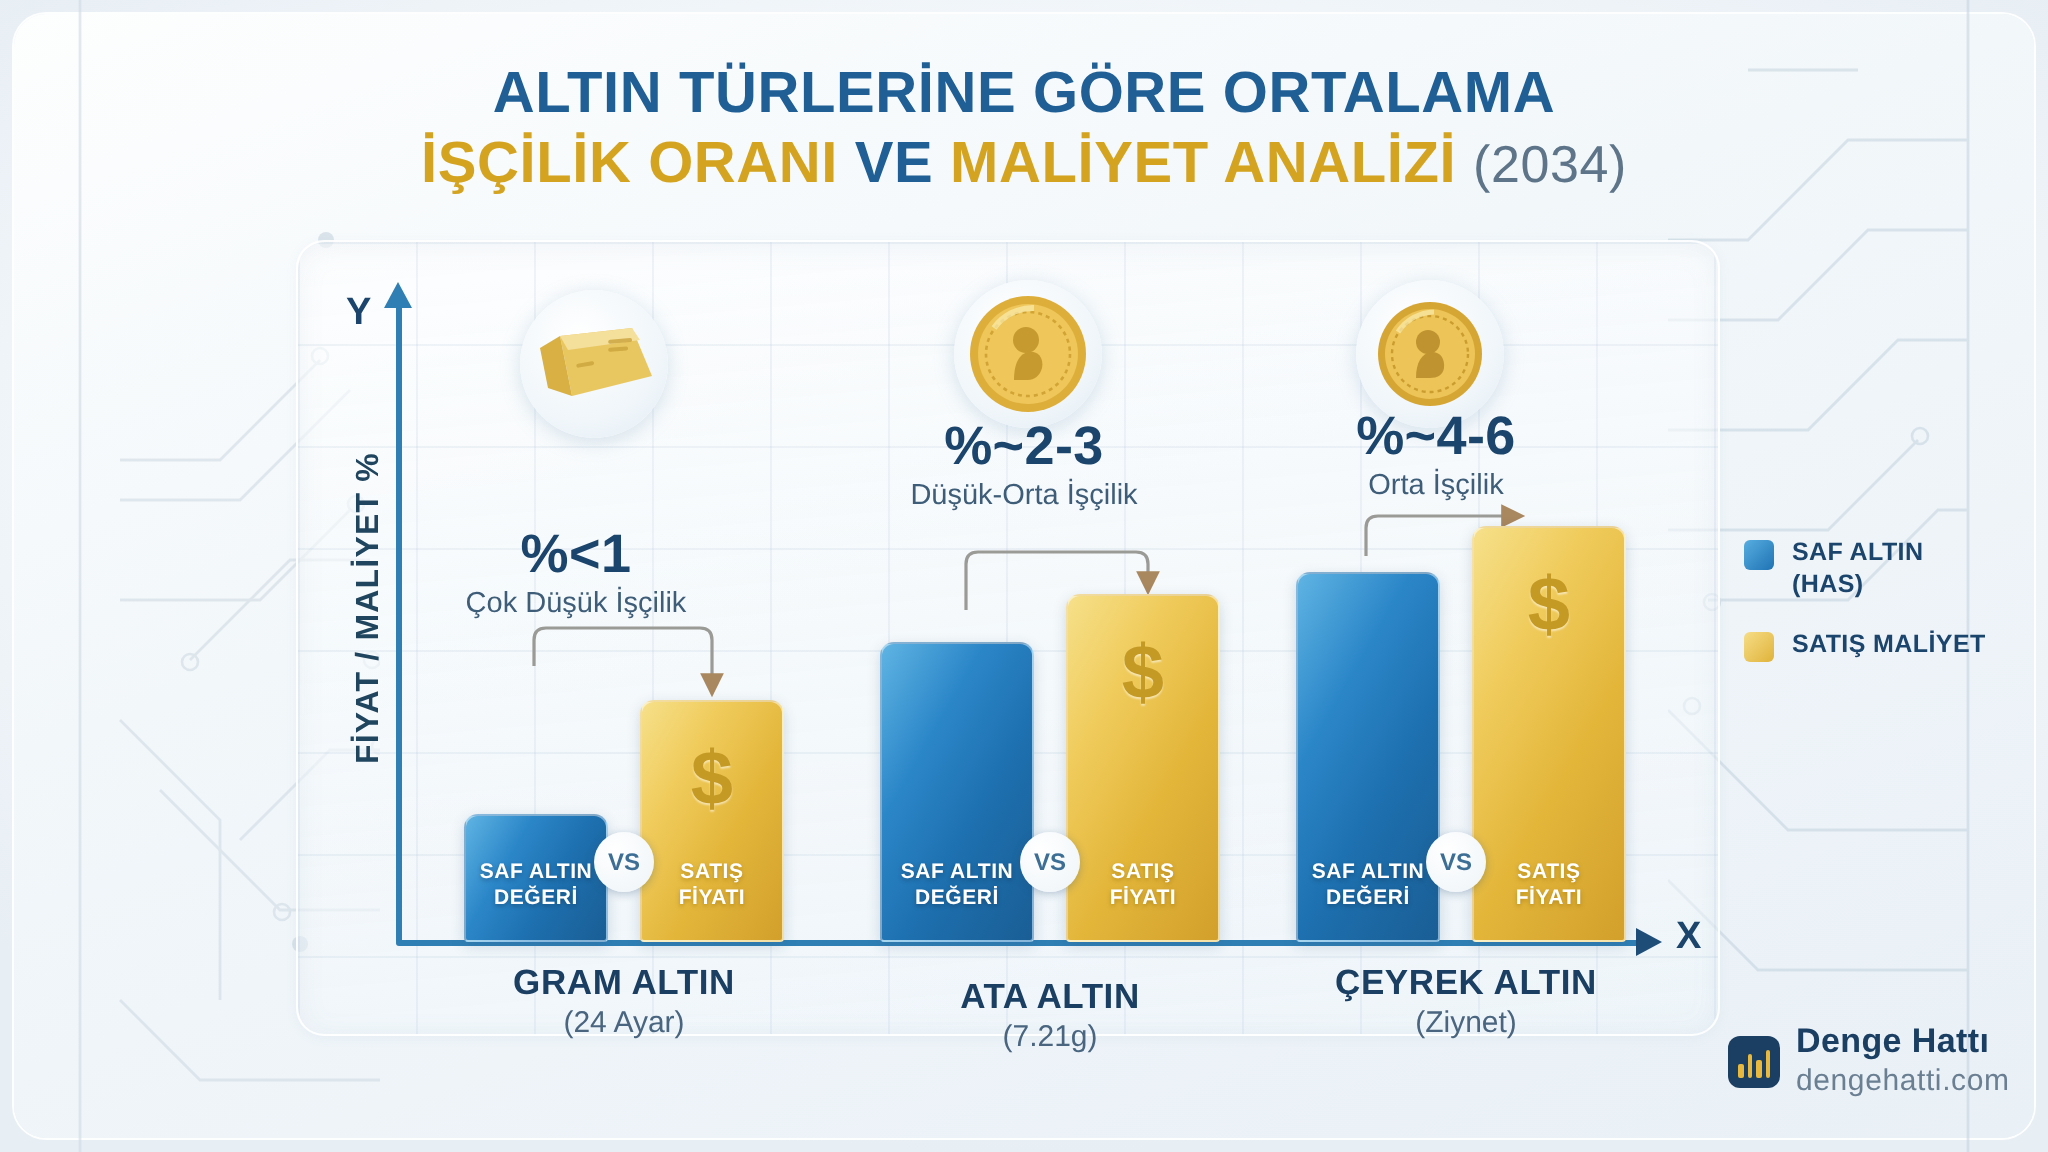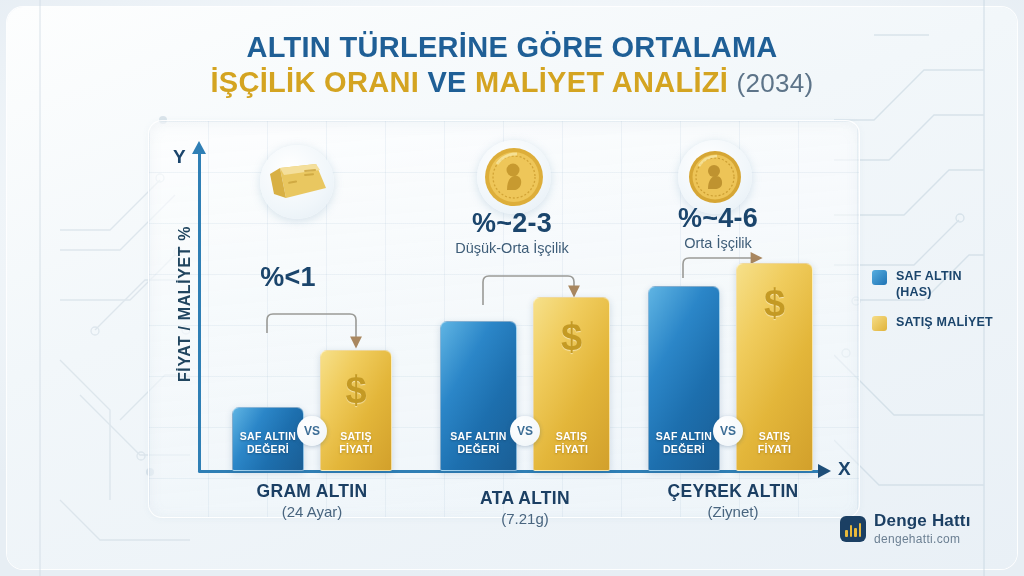--- a/index.html
+++ b/index.html
@@ -137,29 +137,29 @@
   
   .legend { position:absolute; left:872px; top:268px; }
   .legend-row { display:flex; align-items:flex-start; margin-bottom:13px; }
   .swatch { width:15px; height:15px; border-radius:3px; margin-right:9px; margin-top:2px; flex:none; }
   .legend-text { font-size:12.5px; font-weight:bold; color:#1b456c; line-height:1.3; letter-spacing:.2px; }
 
   .footnote {
     position:absolute; left:32px; top:536px;
     font-size:12.5px; color:#52677c;
   }
-  .brand { position:absolute; left:840px; top:512px; display:flex; align-items:center; }
+  .brand { position:absolute; left:864px; top:512px; display:flex; align-items:center; }
   .brand-mark {
     width:26px; height:26px; border-radius:6px;
     background:#1b3f63; margin-right:8px;
     display:flex; align-items:flex-end; justify-content:center; padding-bottom:5px;
   }
   .brand-mark i { display:block; width:2.5px; background:#e8b93c; margin:0 1px; border-radius:1px; }
   .brand-name { font-size:17px; font-weight:bold; color:#1b3f63; letter-spacing:.2px; line-height:1; }
-  .brand-url { font-size:12px; color:#6b7f92; letter-spacing:.3px; margin-top:3px; }
+  .brand-url { font-size:15px; color:#6b7f92; letter-spacing:.3px; margin-top:3px; }
 </style>
 </head>
 <body>
 
 <div id="stage">
   <div class="outer-frame"></div>
 
   <svg class="circuit left" viewBox="0 0 190 576" preserveAspectRatio="none">
     <g fill="none" stroke="#cdd9e2" stroke-width="1.4">
       <path d="M40 0 L40 576"></path>
@@ -247,20 +247,21 @@
       <path d="M14 10 L50 6 L54 12 L18 17 Z" fill="#f4df9b"></path>
       <g fill="#caa33c" opacity=".8">
         <rect x="38" y="12" width="12" height="2" rx="1" transform="rotate(-5 38 12)"></rect>
         <rect x="38" y="16" width="10" height="2" rx="1" transform="rotate(-5 38 16)"></rect>
         <rect x="22" y="24" width="9" height="2" rx="1" transform="rotate(-10 22 24)"></rect>
       </g>
     </svg>
   </div>
   <div class="ann" style="left:188px; top:262px; width:200px;">
     <div class="ann-pct">%&lt;1</div>
+    <div class="ann-sub">Çok Düşük İşçilik</div>
   </div>
 
   <div class="group" style="left:232px; bottom:105px; width:160px; height:240px;">
     <div class="bar blue" style="left:0; width:72px; height:64px;">
       <div class="bar-label">
         <span>SAF ALTIN</span><br><span>DEĞERİ</span>
       </div>
     </div>
     <div class="bar gold" style="left:88px; width:72px; height:121px;">
       <div class="dollar" style="top:18px;">$</div>

